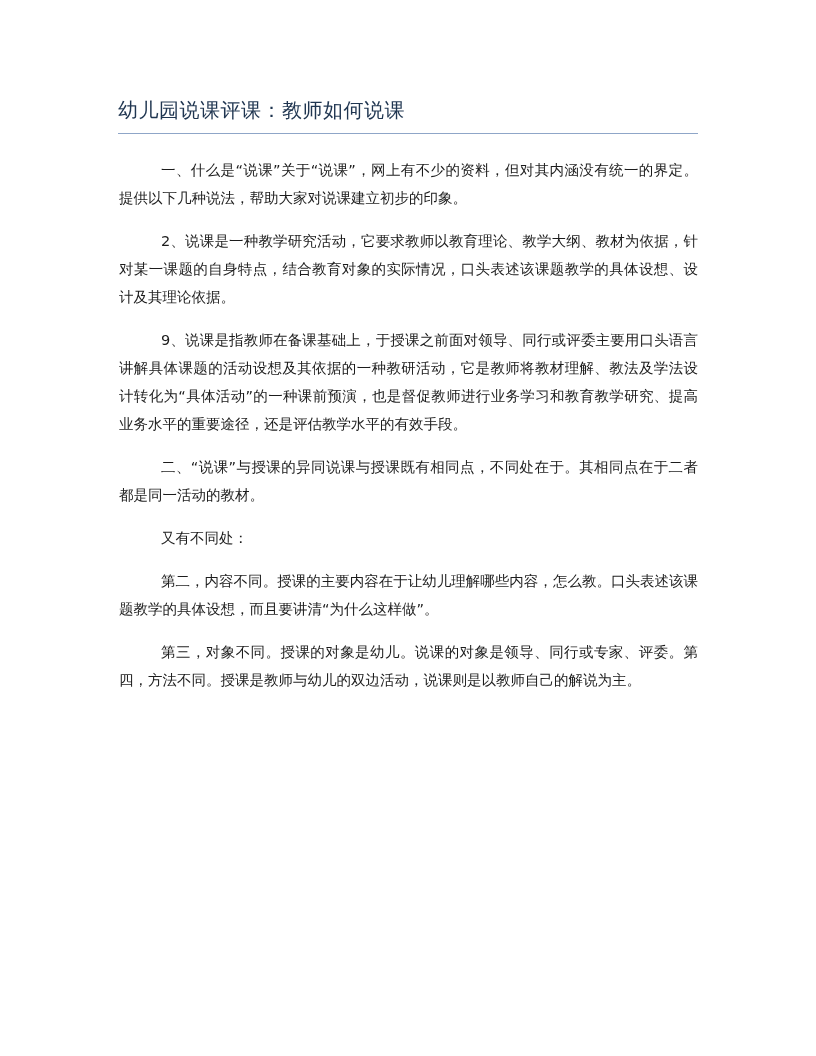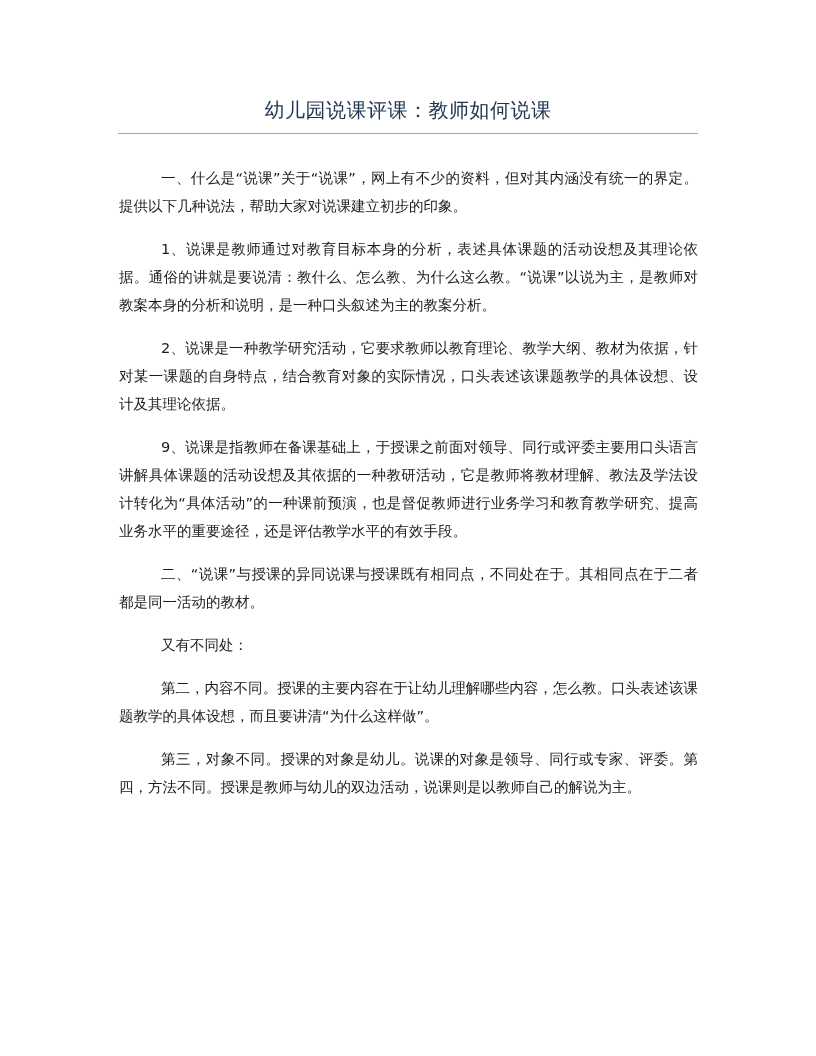--- a/index.html
+++ b/index.html
@@ -20,21 +20,20 @@
     left: 0; top: 0;
     width: 816px;
     height: 1056px;
     background: #ffffff;
   }
   .title {
     position: absolute;
     left: 118px;
     width: 580px;
     top: 96px;
-    text-align: center;
     font-size: 20px;
     line-height: 28px;
     color: #1f3550;
     letter-spacing: 0.5px;
     white-space: nowrap;
   }
   .title-rule {
     position: absolute;
     left: 118px;
     top: 133px;
@@ -42,38 +41,37 @@
     height: 0;
     border-top: 1.5px solid #8fa6c8;
   }
   .body {
     position: absolute;
     left: 119px;
     top: 152px;
     width: 579px;
   }
   .para {
-    margin: 12px 0 15px 0;
+    margin: 4px 0 15px 0;
     font-size: 14.5px;
     line-height: 28px;
     text-indent: 2.9em;
     text-align: justify;
     color: #1c1c1c;
   }
 </style>
 </head>
 <body>
 
 <div class="page">
   <div class="title">幼儿园说课评课：教师如何说课</div>
   <div class="title-rule"></div>
 
   <div class="body">
     <p class="para">一、什么是“说课”关于“说课”，网上有不少的资料，但对其内涵没有统一的界定。提供以下几种说法，帮助大家对说课建立初步的印象。</p>
-    <p class="para">1、说课是教师通过对教育目标本身的分析，表述具体课题的活动设想及其理论依据。通俗的讲就是要说清：教什么、怎么教、为什么这么教。“说课”以说为主，是教师对教案本身的分析和说明，是一种口头叙述为主的教案分析。</p>
     <p class="para">2、说课是一种教学研究活动，它要求教师以教育理论、教学大纲、教材为依据，针对某一课题的自身特点，结合教育对象的实际情况，口头表述该课题教学的具体设想、设计及其理论依据。</p>
     <p class="para">9、说课是指教师在备课基础上，于授课之前面对领导、同行或评委主要用口头语言讲解具体课题的活动设想及其依据的一种教研活动，它是教师将教材理解、教法及学法设计转化为“具体活动”的一种课前预演，也是督促教师进行业务学习和教育教学研究、提高业务水平的重要途径，还是评估教学水平的有效手段。</p>
     <p class="para">二、“说课”与授课的异同说课与授课既有相同点，不同处在于。其相同点在于二者都是同一活动的教材。</p>
     <p class="para">又有不同处：</p>
     <p class="para">第二，内容不同。授课的主要内容在于让幼儿理解哪些内容，怎么教。口头表述该课题教学的具体设想，而且要讲清“为什么这样做”。</p>
     <p class="para">第三，对象不同。授课的对象是幼儿。说课的对象是领导、同行或专家、评委。第四，方法不同。授课是教师与幼儿的双边活动，说课则是以教师自己的解说为主。</p>
   </div>
 </div>
 
 </body></html>

